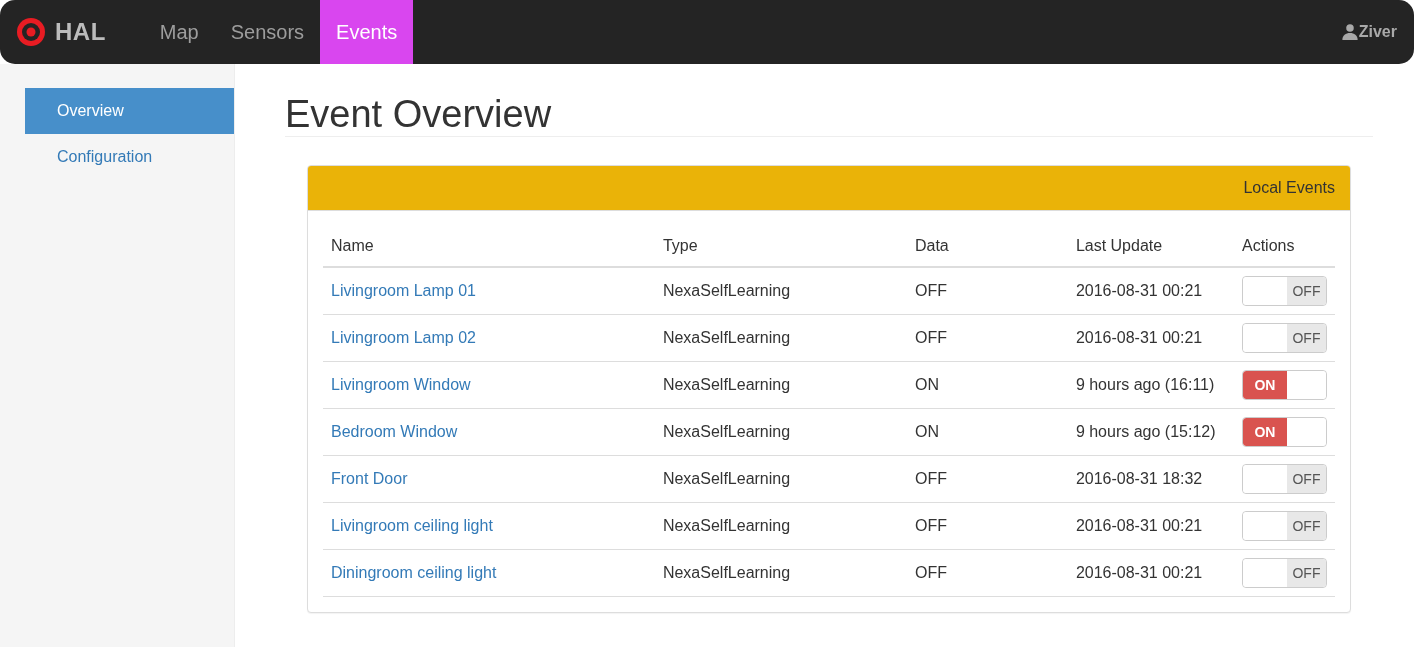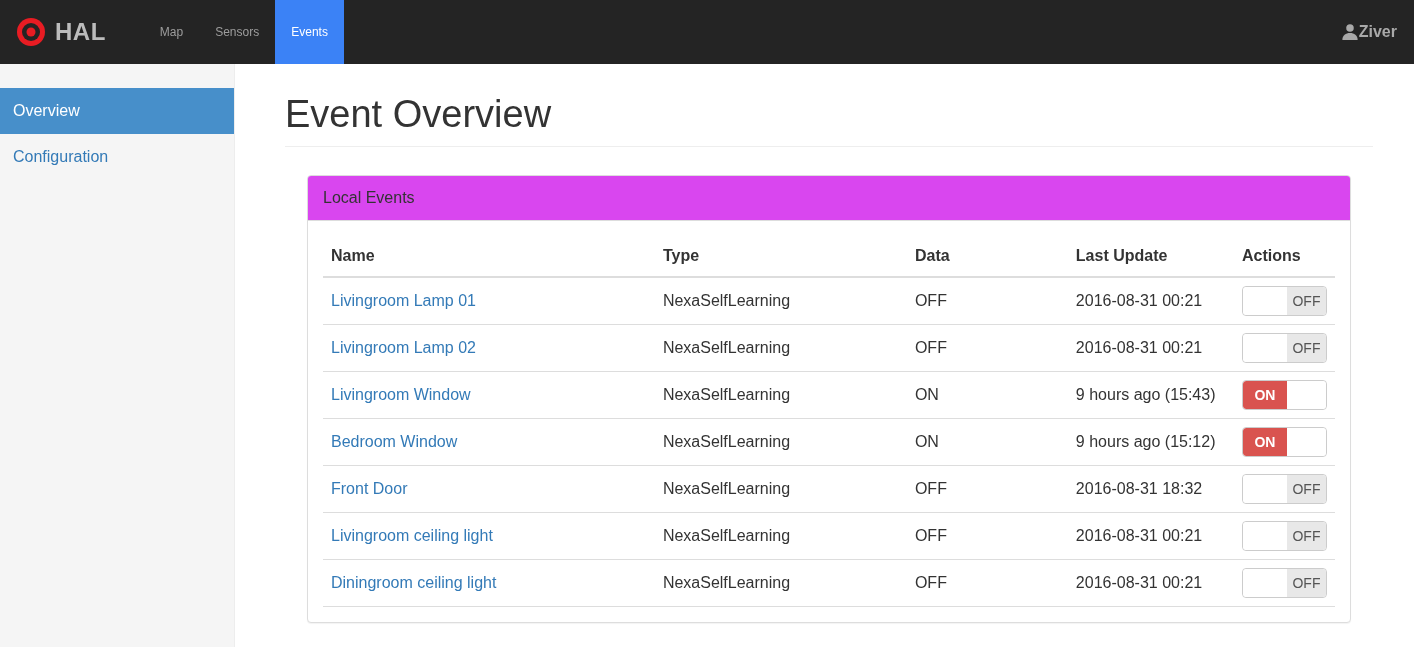--- a/index.html
+++ b/index.html
@@ -7,77 +7,77 @@
   body {
     width: 1414px; height: 647px; overflow: hidden;
     background: #fff; color: #333;
     font-family: "Liberation Sans", sans-serif;
     font-size: 16px;
   }
 
   
   .navbar {
     height: 64px; background: #242424;
-    display: flex; align-items: stretch;
+    display: flex; align-items: stretch; border-radius: 15px;
   }
   .navbar-brand {
     display: flex; align-items: center; gap: 9px;
     padding: 0 16px; cursor: pointer;
   }
   .brand-text {
     font-size: 24px; font-weight: 700; color: #bcbcbc; letter-spacing: .5px;
   }
   .navbar-nav { display: flex; margin-left: 22px; }
   .nav-item {
     display: flex; align-items: center;
-    padding: 0 16px; color: #9d9d9d; font-size: 12px; cursor: pointer;
-  }
-  .nav-item.active { background: #3b82f6; color: #ffffff; }
+    padding: 0 16px; color: #9d9d9d; font-size: 20px; cursor: pointer;
+  }
+  .nav-item.active { background: #d946ef; color: #ffffff; }
   .navbar-user {
     margin-left: auto; display: flex; align-items: center; 
     padding: 0 17px; color: #a9a9a9; font-weight: 700; font-size: 16px;
     cursor: pointer;
   }
 
   
   .layout { display: flex; height: 583px; }
   .sidebar {
     width: 235px; flex: 0 0 235px; background: #f5f5f5;
     border-right: 1px solid #ededed; padding-top: 24px;
   }
   .sidebar-item {
-    padding: 14px 13px; font-size: 16px; color: #337ab7; cursor: pointer;
+    padding: 14px 32px; font-size: 16px; color: #337ab7; cursor: pointer; margin-left: 25px;
   }
   .sidebar-item.active { background: #478fca; color: #ffffff; }
 
   .main { flex: 1 1 auto; padding: 0 41px 0 50px; overflow: hidden; }
   .page-title {
-    margin: 30px 0 0 0; padding-bottom: 10px;
+    margin: 30px 0 0 0; 
     font-size: 38px; font-weight: 500; line-height: 1.1; color: #333;
     border-bottom: 1px solid #eee;
   }
 
   
   .panel {
     margin: 28px 22px 0 22px;
     border: 1px solid #ddd; border-radius: 4px;
     box-shadow: 0 1px 1px rgba(0,0,0,.05);
     background: #fff;
   }
   .panel-heading {
-    background: #d946ef; border-bottom: 1px solid #ddd;
+    background: #eab308; border-bottom: 1px solid #ddd;
     border-radius: 3px 3px 0 0;
-    padding: 13px 15px; font-size: 16px; color: #333;
+    padding: 13px 15px; font-size: 16px; color: #333; text-align: right;
   }
   .panel-body { padding: 15px; }
 
   
   table.events { width: 100%; border-collapse: collapse; font-size: 16px; }
   .events th {
-    text-align: left; font-weight: 700; color: #333;
+    text-align: left; font-weight: 400; color: #333;
     padding: 8px; border-bottom: 2px solid #ddd; line-height: 1.5;
   }
   .events td {
     padding: 8px; border-bottom: 1px solid #ddd;
     line-height: 1.5; vertical-align: middle; color: #333; margin-left: 22px;
   }
   .events th.col-actions, .events td.cell-actions { text-align: left; }
   .events a.device-link { color: #337ab7; text-decoration: none; cursor: pointer; }
 
   
@@ -177,21 +177,21 @@
       <span class="switch off">
         <span class="sw-left"></span>
         <span class="sw-right">OFF</span>
       </span>
     </td>
   </tr>
               <tr>
     <td><a class="device-link">Livingroom Window</a></td>
     <td>NexaSelfLearning</td>
     <td>ON</td>
-    <td>9 hours ago (15:43)</td>
+    <td>9 hours ago (16:11)</td>
     <td class="cell-actions">
       <span class="switch on">
         <span class="sw-left">ON</span>
         <span class="sw-right"></span>
       </span>
     </td>
   </tr>
               <tr>
     <td><a class="device-link">Bedroom Window</a></td>
     <td>NexaSelfLearning</td>

